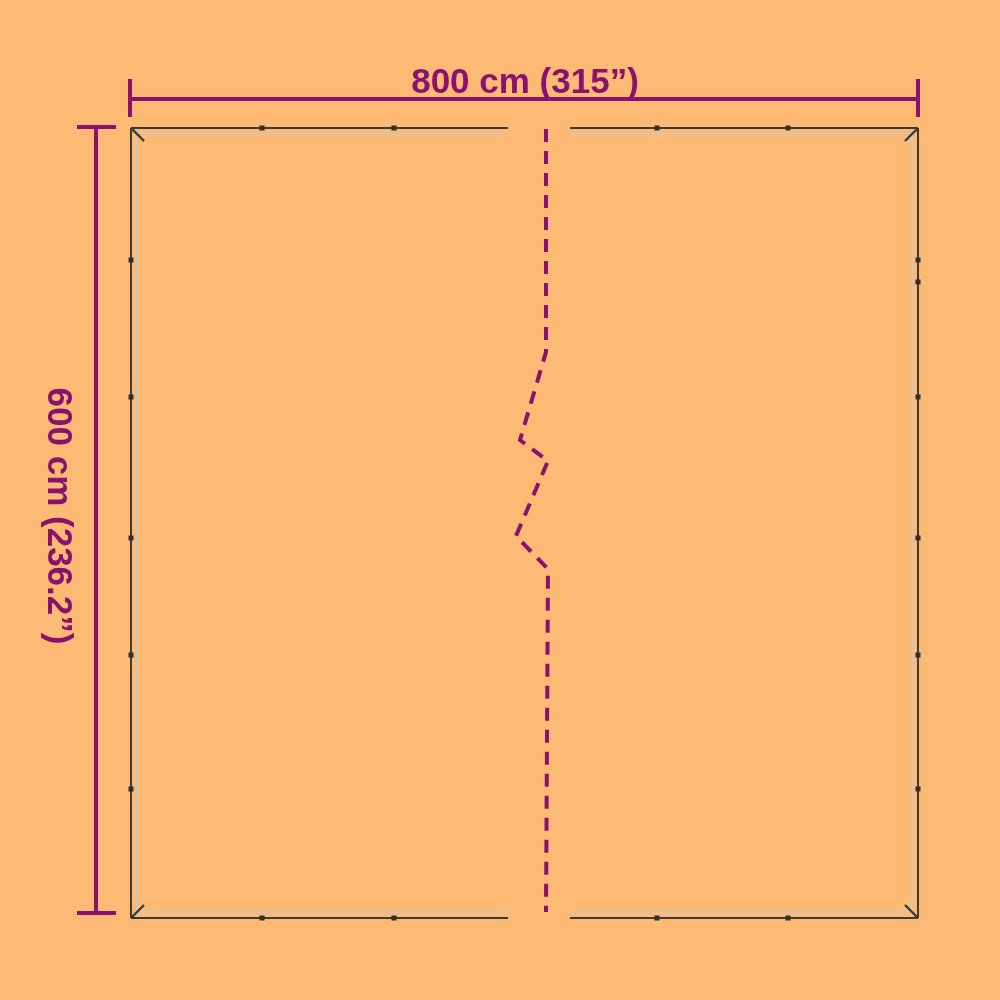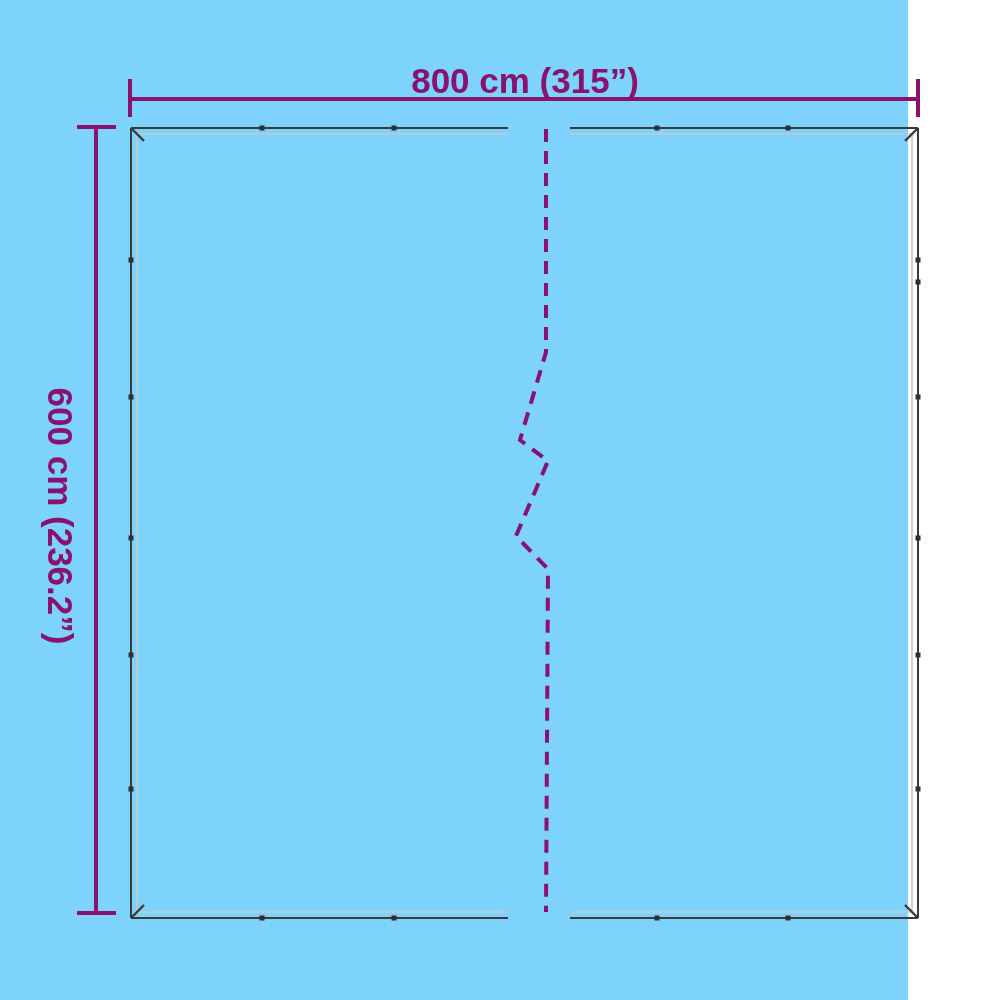--- a/index.html
+++ b/index.html
@@ -6,23 +6,23 @@
     margin: 0;
     padding: 0;
     background: #ffffff;
     width: 1000px;
     height: 1000px;
     overflow: hidden;
     font-family: "Liberation Sans", sans-serif;
   }
   .canvas {
     position: relative;
-    width: 908px;
+    width: 1000px;
     height: 1000px;
-    background: #7dd3fc;
+    background: #fdba74;
   }
   .dim-label {
     position: absolute;
     color: #8A116E;
     font-weight: bold;
     font-size: 35px;
     letter-spacing: 0px;
     white-space: nowrap;
     text-align: center;
   }

